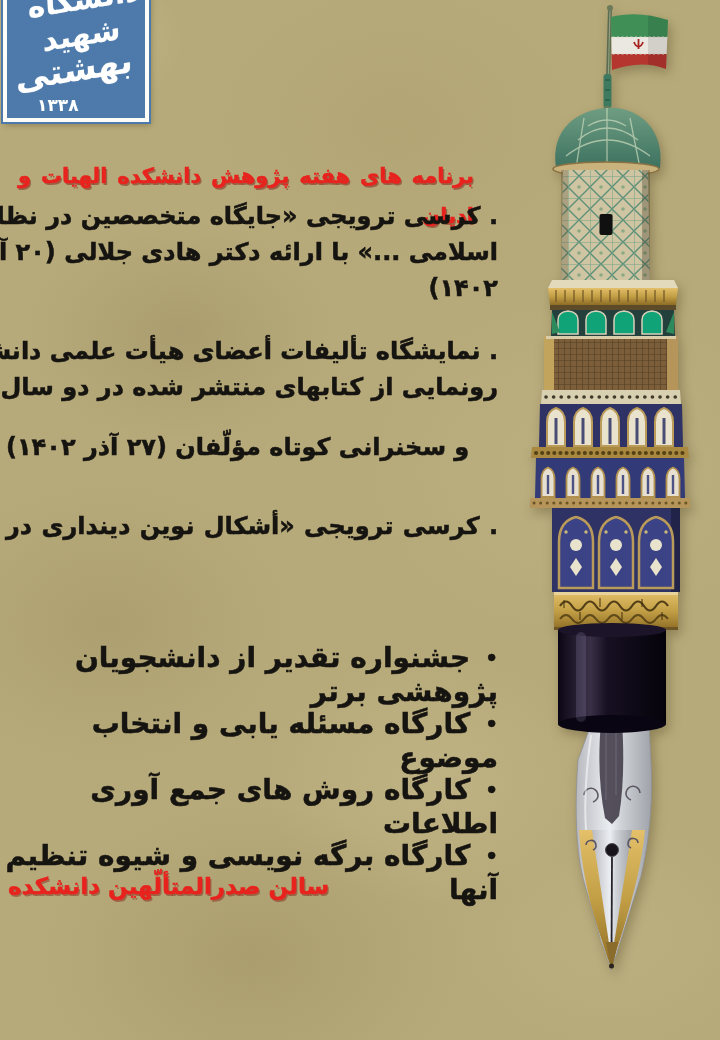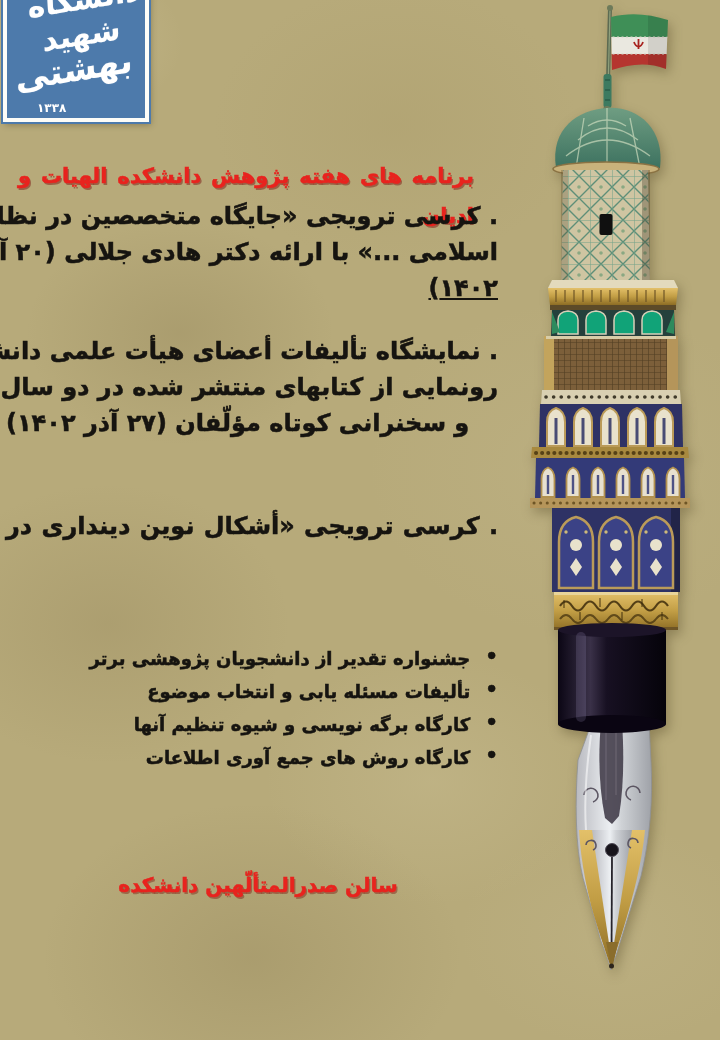--- a/index.html
+++ b/index.html
@@ -25,53 +25,53 @@
     box-shadow:0 0 0 2px var(--logo-blue,#4d7aab), 2px 3px 6px rgba(60,50,20,.35);
   }
   .logo .cal{
     position:absolute; color:#fff; font-weight:bold; white-space:nowrap;
     transform:rotate(-9deg) skewX(-6deg); direction:rtl; line-height:1;
     text-shadow:0 0 1px rgba(255,255,255,.4);
   }
   .logo .l1{top:-6px; right:4px; font-size:30px;}
   .logo .l2{top:30px; right:24px; font-size:30px;}
   .logo .l3{top:62px; right:12px; font-size:34px;}
-  .logo .yr{position:absolute; bottom:3px; left:30px; color:#fff; font-size:12px; font-weight:bold;}
+  .logo .yr{position:absolute; bottom:3px; left:30px; color:#fff; font-size:17px; font-weight:bold;}
   
   .title{
     position:absolute; left:18px; top:156px; width:456px;
     direction:rtl; color:var(--red,#e8231e);
     font-size:21px; font-weight:bold; line-height:40px;
     text-align:justify; text-align-last:justify;
     -webkit-text-stroke:.5px currentColor;
     text-shadow:1.5px 1.5px 0 rgba(120,12,8,.45);
   }
   .para{
     position:absolute; left:6px; width:492px; direction:rtl;
     color:var(--ink,#161410); font-size:24px; font-weight:bold;
     -webkit-text-stroke:.5px currentColor;
   }
   .p1{top:198px;} .p2{top:333px;} .p3{top:508px;}
   .pline{line-height:36px; text-align:justify; text-align-last:justify; white-space:nowrap;}
-  .pline.align-right{text-align:center; text-align-last:right;text-decoration:underline;}
-  .pline.align-left{text-align:center; text-align-last:left;}
+  .pline.align-right{text-align:center; text-align-last:right;}
+  .pline.align-left{text-align:center; text-align-last:left;margin-top:24px;}
   .bullets{position:absolute; left:0; top:642px; width:498px; direction:rtl;}
   .bullet-item{
     direction:rtl; text-align:right; color:var(--ink,#161410);
-    font-size:18px; font-weight:bold; line-height:32px;
+    font-size:28px; font-weight:bold; line-height:32px;
     -webkit-text-stroke:.5px currentColor;
   }
   .bullet-item::before{
     content:"•"; display:inline-block; margin-left:15px; font-size:20px;
     transform:translateY(-2px);
   }
   .venue{
     position:absolute; left:8px; top:873px; width:500px; direction:rtl;
-    text-align:center; color:var(--red,#e8231e);
-    font-size:20px; font-weight:bold;
+    text-align:left; color:var(--red,#e8231e);
+    font-size:23px; font-weight:bold;
     -webkit-text-stroke:.5px currentColor;
     text-shadow:1.5px 1.5px 0 rgba(120,12,8,.40);
   }
   .art{position:absolute; left:480px; top:0; filter:drop-shadow(3px 5px 6px rgba(70,58,25,.35));}
 </style>
 </head>
 <body>
 
 <div class="poster">
 
@@ -292,20 +292,20 @@
       <div class="pline align-justify">. نمایشگاه تألیفات أعضای هیأت علمی دانشکده و</div>
       <div class="pline align-justify">رونمایی از کتابهای منتشر شده در دو سال اخیر</div>
       <div class="pline align-left">و سخنرانی کوتاه مؤلّفان (۲۷ آذر ۱۴۰۲)</div>
     </div>
   <div class="para p3">
       <div class="pline align-justify">. کرسی ترویجی «أشکال نوین دینداری در</div>
     </div>
 
   <div class="bullets">
       <div class="bullet-item">جشنواره تقدیر از دانشجویان پژوهشی برتر</div>
-      <div class="bullet-item">تألیفات مسئله یابی و انتخاب موضوع</div>
+      <div class="bullet-item">کارگاه مسئله یابی و انتخاب موضوع</div>
+      <div class="bullet-item">کارگاه روش های جمع آوری اطلاعات</div>
       <div class="bullet-item">کارگاه برگه نویسی و شیوه تنظیم آنها</div>
-      <div class="bullet-item">کارگاه روش های جمع آوری اطلاعات</div>
     </div>
 
   <div class="venue">سالن صدرالمتألّهین دانشکده</div>
 
 </div>
 
 </body></html>

